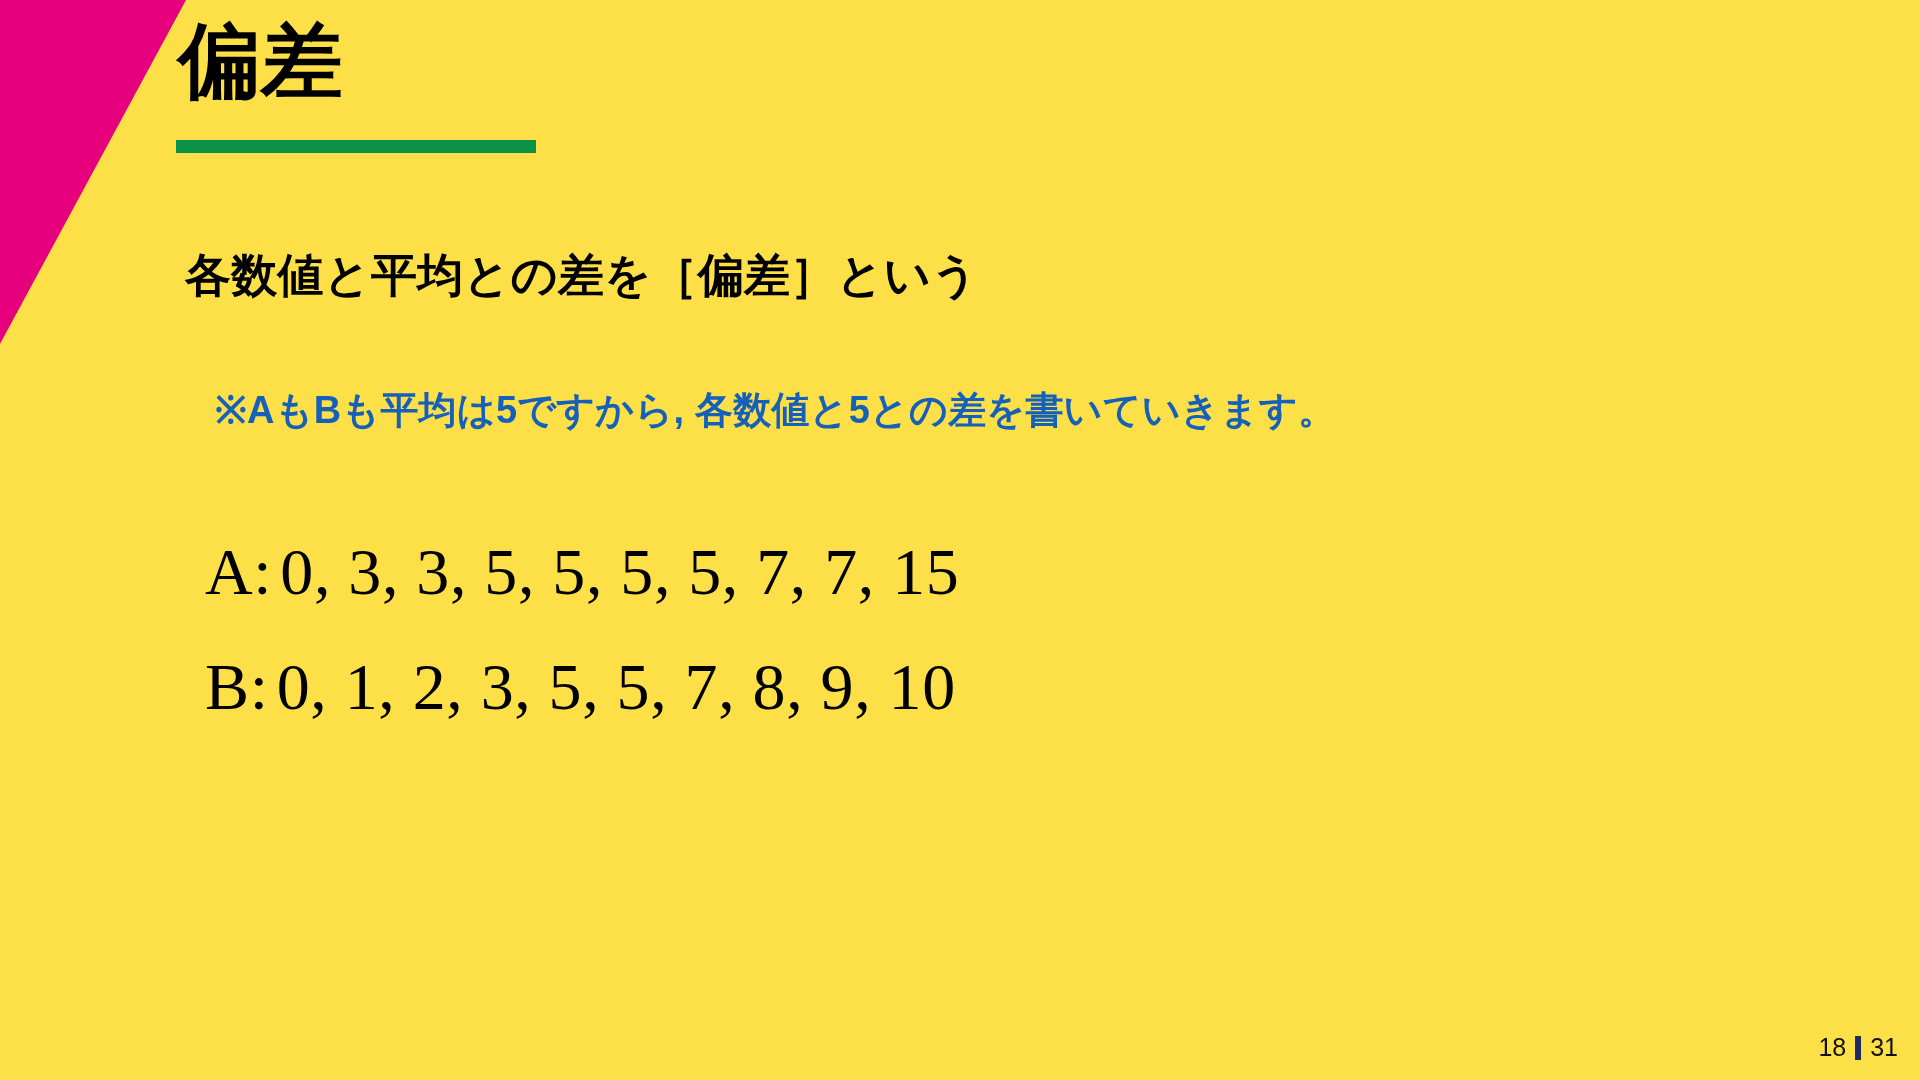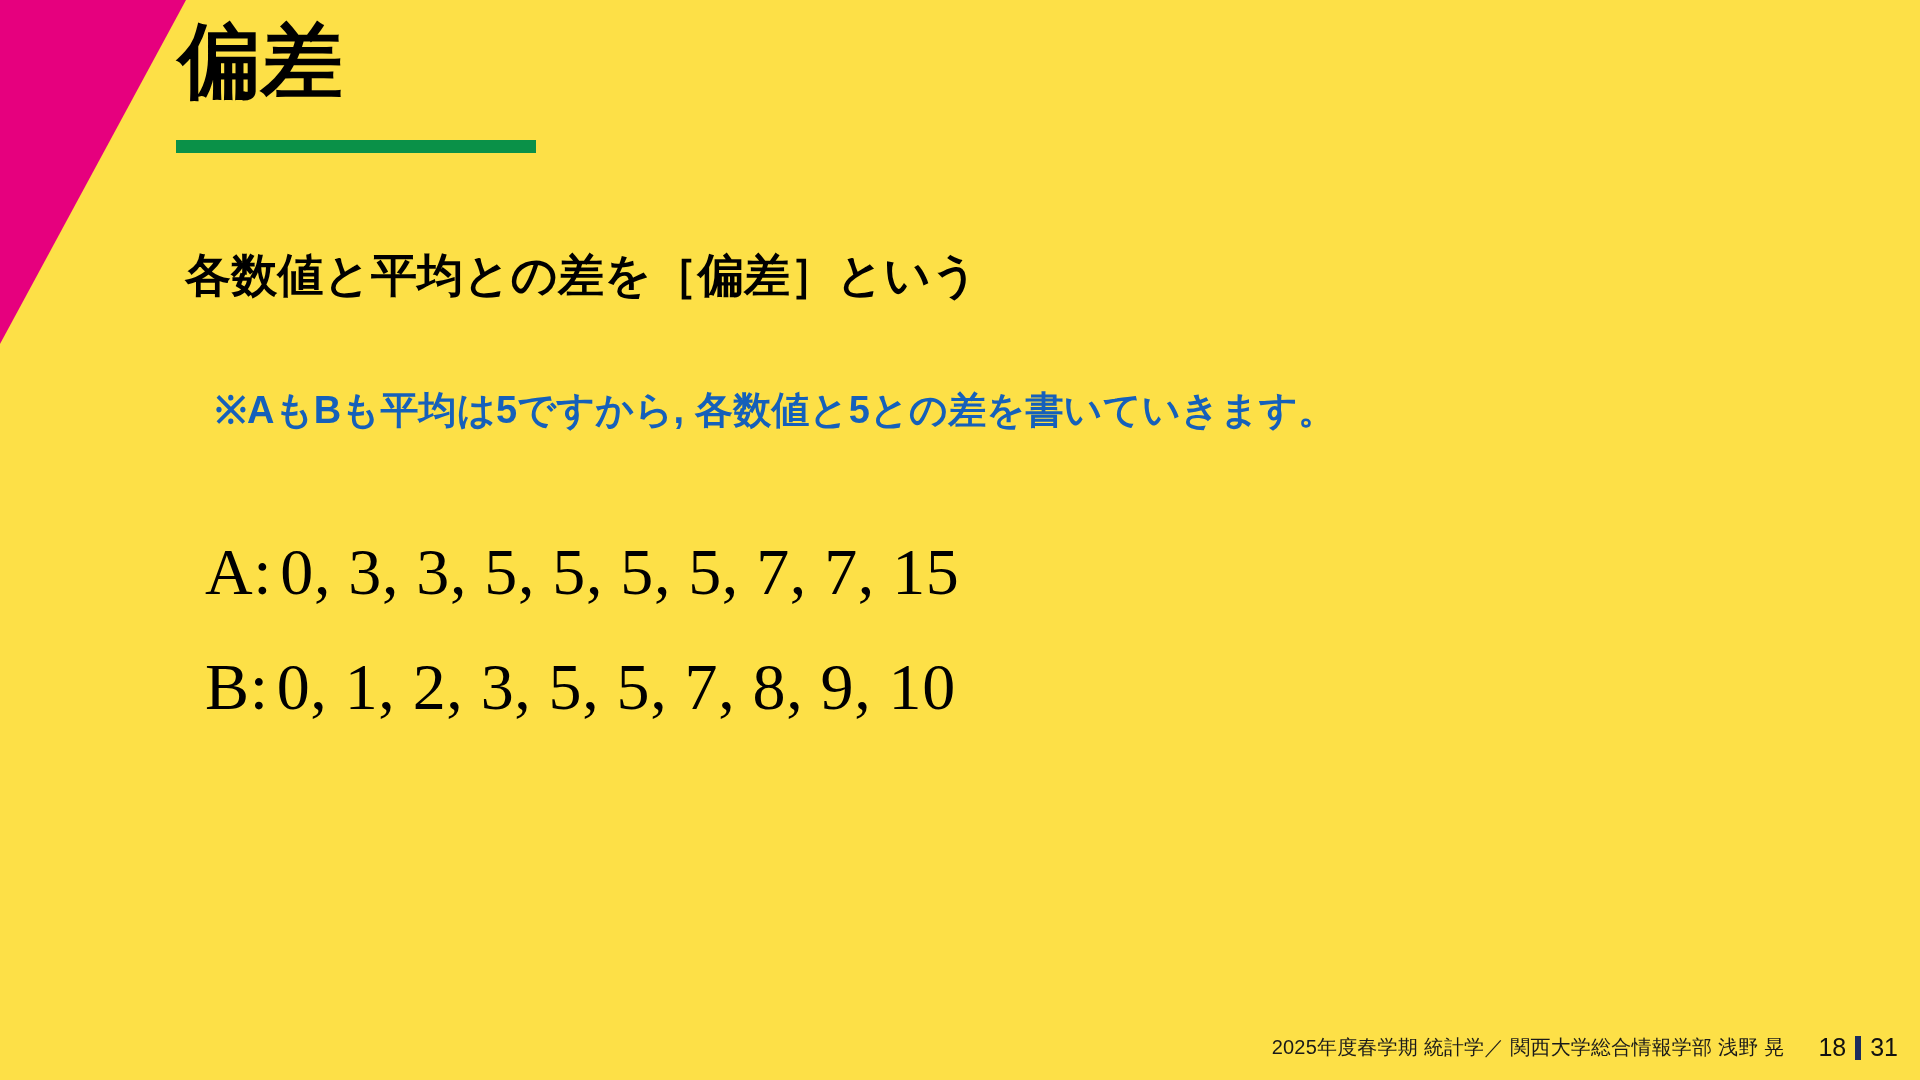--- a/index.html
+++ b/index.html
@@ -131,21 +131,20 @@
 
   <div class="series series-a">
     <span class="label">A:</span><span>0, 3, 3, 5, 5, 5, 5, 7, 7, 15</span>
   </div>
 
   <div class="series series-b">
     <span class="label">B:</span><span>0, 1, 2, 3, 5, 5, 7, 8, 9, 10</span>
   </div>
 
   <div class="footer">
-    <span class="footer-credit">2025年度春学期 統計学／ 関西大学総合情報学部 浅野 晃</span>
     <span class="pager">
       <span>18</span>
       <span class="pager-sep"></span>
       <span>31</span>
     </span>
   </div>
 
 </div>
 
 </body></html>

